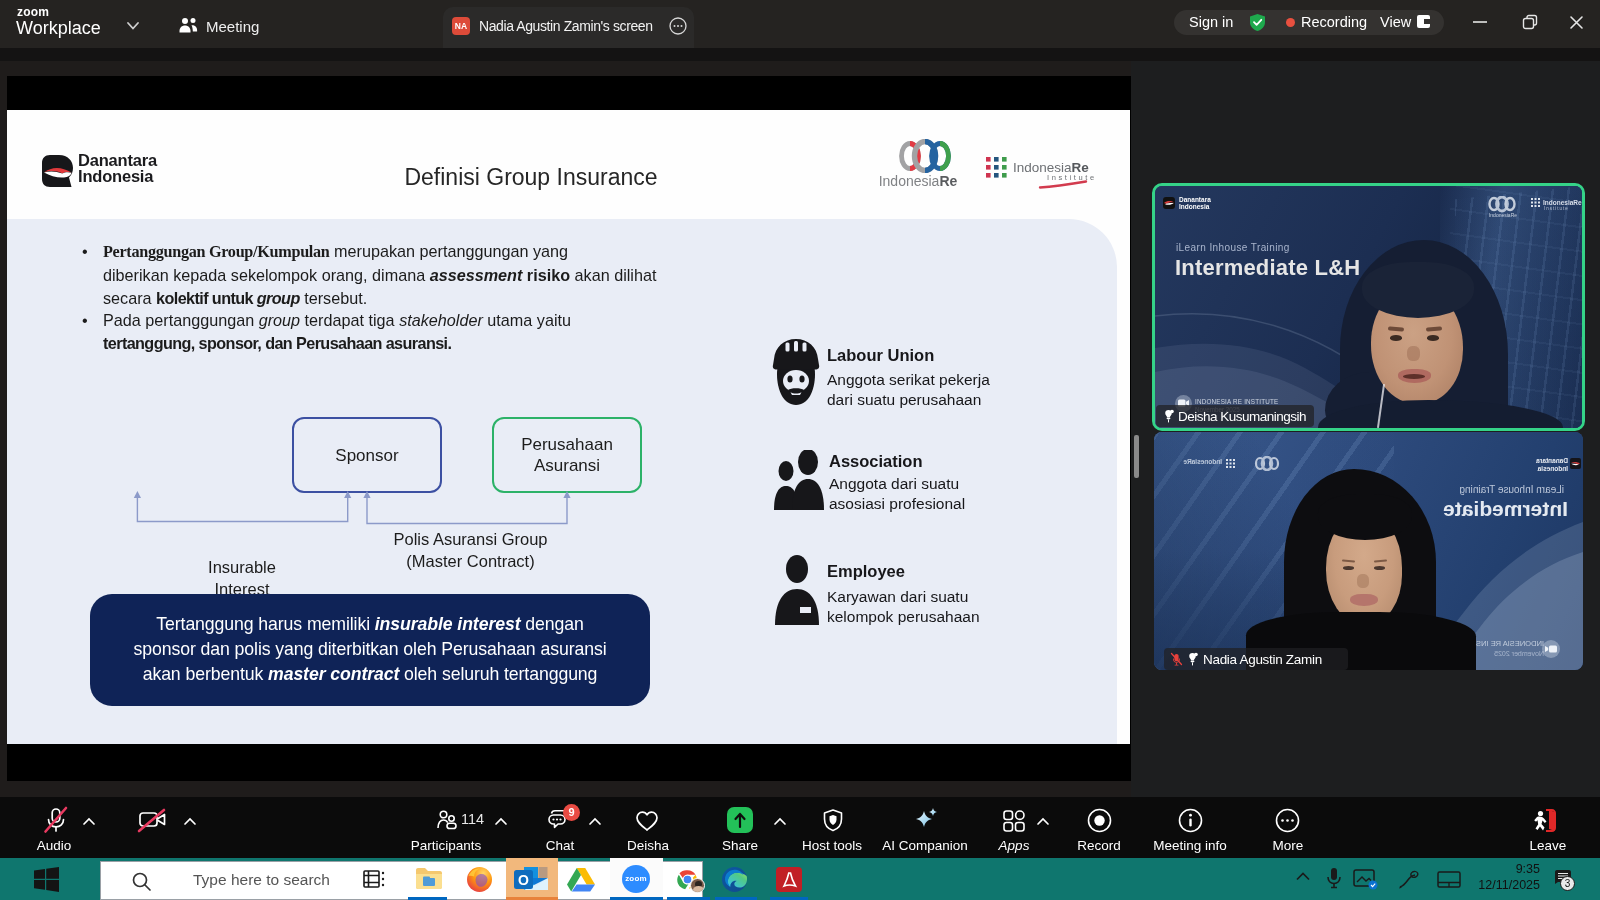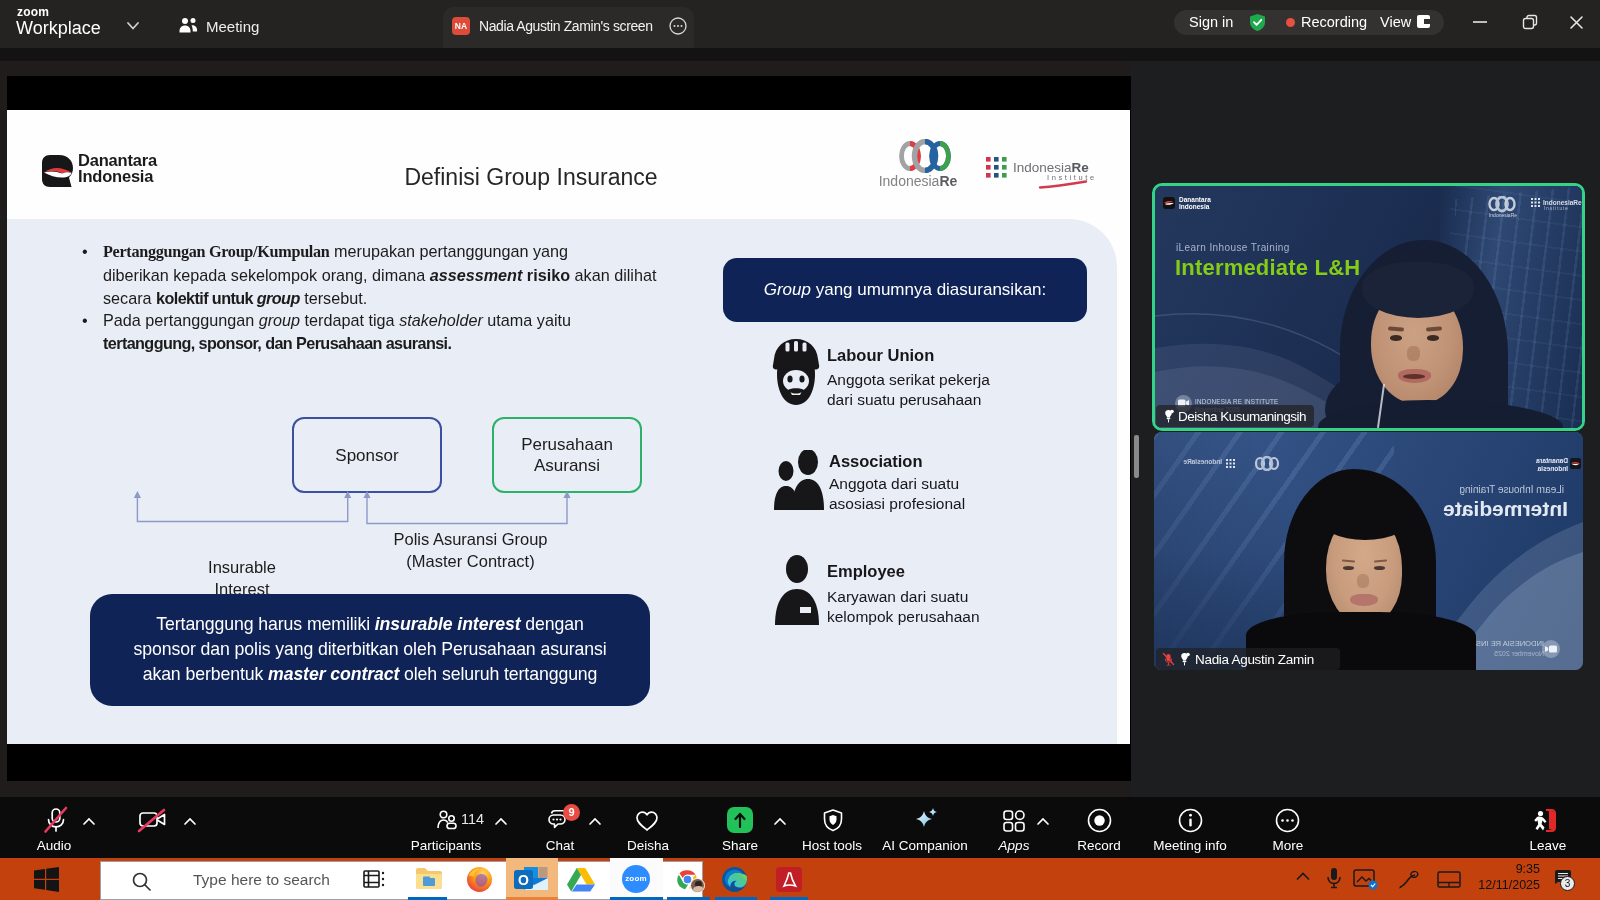--- a/index.html
+++ b/index.html
@@ -22,21 +22,21 @@
   #lavender { left:0px; top:109px; width:1110px; height:525px; background:#e9edf6; border-radius:0 48px 0 0; }
 
   
   #video1 { left:1152px; top:183px; width:433px; height:248px; border:3px solid #35d388; border-radius:10px; overflow:hidden; background:#1c2f55; }
   #video2 { left:1154px; top:432px; width:429px; height:238px; border-radius:8px; overflow:hidden; background:#2c4a7c; }
 
   
   #toolbar { left:0; top:797px; width:1600px; height:61px; background:#0b0b0b; }
 
   
-  #taskbar { left:0; top:858px; width:1600px; height:42px; background:#c2410c; }
+  #taskbar { left:0; top:858px; width:1600px; height:42px; background:#0f766e; }
 
   .sbox { border:2px solid; border-radius:12px; background:#e9edf6;
           display:flex; align-items:center; justify-content:center; text-align:center;
           font-size:17px; line-height:21px; color:#1c1c1c; }
 </style>
 </head>
 <body>
 <div class="abs" id="titlebar">
   <div class="abs" style="left:17px;top:5px;color:#fff;font-size:12px;font-weight:bold;letter-spacing:.2px;">zoom</div>
   <div class="abs" style="left:16px;top:18px;color:#fff;font-size:18px;font-weight:500;">Workplace</div>
@@ -152,21 +152,20 @@
       <path d="M440 1 L443.6 8 L436.4 8 Z"></path>
     </g>
   </svg>
   <div class="abs" style="left:160px;top:418px;width:150px;text-align:center;font-size:16.5px;line-height:22px;color:#1c1c1c;margin-top:28px;">Insurable<br>Interest</div>
   <div class="abs" style="left:83px;top:484px;width:560px;height:112px;background:#0f2357;border-radius:22px;color:#fff;text-align:center;font-size:17.7px;line-height:25px;padding-top:18px;letter-spacing:-0.1px;">
     Tertanggung harus memiliki <b><i>insurable interest</i></b> dengan<br>sponsor dan polis yang diterbitkan oleh Perusahaan asuransi<br>akan berbentuk <b><i>master contract</i></b> oleh seluruh tertanggung
   </div>
 
   <div class="abs" style="left:373px;top:418px;width:181px;text-align:center;font-size:16.5px;line-height:22px;color:#1c1c1c;">Polis Asuransi Group<br>(Master Contract)</div>
 
-  <div class="abs" style="left:716px;top:148px;width:364px;height:64px;background:#0f2357;border-radius:14px;color:#fff;text-align:center;font-size:17px;line-height:64px;"><i>Group</i>&nbsp;yang umumnya diasuransikan:</div>
 
   <svg class="abs" style="left:764px;top:229px;" width="50" height="75" viewBox="0 0 50 75">
     <g fill="#17171a">
       <path d="M25 12 C13 12 6 22 6 35 C6 52 13 66 25 66 C37 66 44 52 44 35 C44 22 37 12 25 12 Z"></path>
       <path d="M25 0 C13 0 4 8 3 20 L2 26 C1.2 29 3 30.5 5.5 30.5 H44.5 C47 30.5 48.8 29 48 26 L47 20 C46 8 37 0 25 0 Z"></path>
       <rect x="19" y="1" width="4.5" height="10" fill="#e9edf6" opacity="0"></rect>
     </g>
     <g fill="#e9edf6">
       <rect x="14.5" y="3.5" width="4" height="9" rx="1.5"></rect>
       <rect x="23" y="2" width="4" height="10.5" rx="1.5"></rect>
@@ -214,21 +213,21 @@
   <div class="abs" style="left:300px;top:0;width:127px;height:242px;background:repeating-linear-gradient(97deg,rgba(130,165,215,0.14) 0 2.5px,rgba(40,65,110,0.07) 2.5px 16px);transform:skewY(-6deg);transform-origin:top right;"></div>
   <div class="abs" style="left:295px;top:0;width:132px;height:242px;background:repeating-linear-gradient(8deg,rgba(150,185,230,0.06) 0 2px,rgba(0,0,0,0) 2px 24px);"></div>
 
   <svg class="abs" style="left:0;top:90px;" width="427" height="152" viewBox="0 0 427 152">
     <path d="M0 72 C60 62 110 70 150 92 C190 114 220 138 240 152 L0 152 Z" fill="rgba(185,200,225,0.10)"></path>
     <path d="M0 96 C55 84 105 92 145 112 C180 130 205 144 220 152 L0 152 Z" fill="rgba(160,180,210,0.13)"></path>
     <path d="M0 40 C80 30 160 52 230 110 C250 126 268 140 280 152" stroke="rgba(190,205,230,0.18)" stroke-width="1.5" fill="none"></path>
   </svg>
 
   <div class="abs" style="left:21px;top:56px;color:#a9b5cd;font-size:10px;letter-spacing:0.4px;">iLearn Inhouse Training</div>
-  <div class="abs" style="left:20px;top:69px;color:#84cc16;font-size:22px;font-weight:bold;letter-spacing:0.2px;">Intermediate L&amp;H</div>
+  <div class="abs" style="left:20px;top:69px;color:#e5e5e5;font-size:22px;font-weight:bold;letter-spacing:0.2px;">Intermediate L&amp;H</div>
 
   <div class="abs" style="left:8px;top:11px;width:12px;height:12px;background:#111;border-radius:3px;"></div>
   <svg class="abs" style="left:9px;top:14px;" width="10" height="6" viewBox="0 0 10 6">
       <path d="M0 3 C3 0.5 7 0.5 10 2.5 C7 2 4 2.5 2.5 4 Z" fill="#d03a3a"></path>
       <path d="M1 4.2 C4 2.8 7 3 9.7 3 C8 4.8 4 5.2 1 4.2 Z" fill="#fff"></path>
     </svg>
   <div class="abs" style="left:24px;top:10px;color:#fff;font-size:6.5px;font-weight:bold;line-height:7px;">Danantara<br>Indonesia</div>
 
   <svg class="abs" style="left:332px;top:10px;" width="30" height="17" viewBox="0 0 30 17" opacity="0.85">
     <ellipse cx="7" cy="8" rx="4.5" ry="6" fill="none" stroke="#dfe5ee" stroke-width="2.4"></ellipse>
@@ -346,21 +345,21 @@
   <div class="abs" style="left:92px;top:180px;width:230px;height:58px;background:#0a0a0c;border-radius:40% 42% 0 0;"></div>
 
   <div class="abs" style="left:318px;top:207px;width:72px;color:rgba(225,232,242,0.75);font-size:7.5px;transform:scaleX(-1);white-space:nowrap;">INDONESIA RE INS</div>
   <div class="abs" style="left:336px;top:218px;width:54px;color:rgba(215,224,238,0.6);font-size:7px;transform:scaleX(-1);white-space:nowrap;">November 2025</div>
   <div class="abs" style="left:388px;top:208px;width:18px;height:18px;background:rgba(220,228,240,0.35);border-radius:50%;"></div>
   <svg class="abs" style="left:391px;top:213px;" width="12" height="8" viewBox="0 0 12 8">
       <rect x="4" y="0.5" width="8" height="7" rx="1.5" fill="#eef2f8"></rect>
       <path d="M3.2 2.8 L0 1 V7 L3.2 5.2 Z" fill="#eef2f8"></path>
     </svg>
 
-  <div class="abs" style="left:2px;top:216px;width:184px;height:22px;background:rgba(32,32,34,0.72);border-radius:4px;">
+  <div class="abs" style="left:10px;top:216px;width:184px;height:22px;background:rgba(32,32,34,0.72);border-radius:4px;">
     <svg class="abs" style="left:5px;top:4px;" width="15" height="15" viewBox="0 0 15 15">
       <g fill="#e8413c">
           <path d="M7.5 2 C6.3 2 5.4 2.9 5.4 4.1 V7.2 C5.4 8.4 6.3 9.3 7.5 9.3 C8.7 9.3 9.6 8.4 9.6 7.2 V4.1 C9.6 2.9 8.7 2 7.5 2 Z"></path>
           <path d="M4 6.5 V7.2 C4 9.1 5.6 10.7 7.5 10.7 C9.4 10.7 11 9.1 11 7.2 V6.5 H10.2 V7.2 C10.2 8.7 9 9.9 7.5 9.9 C6 9.9 4.8 8.7 4.8 7.2 V6.5 Z"></path>
           <rect x="7.1" y="10.7" width="0.9" height="2.2"></rect>
           <rect x="5.6" y="12.7" width="3.9" height="0.9" rx="0.4"></rect>
         </g>
       <path d="M2.5 1.5 L12.5 12.5" stroke="#e8413c" stroke-width="1.3" stroke-linecap="round"></path>
     </svg>
     <svg class="abs" style="left:22px;top:4px;" width="13" height="14" viewBox="0 0 13 14">

